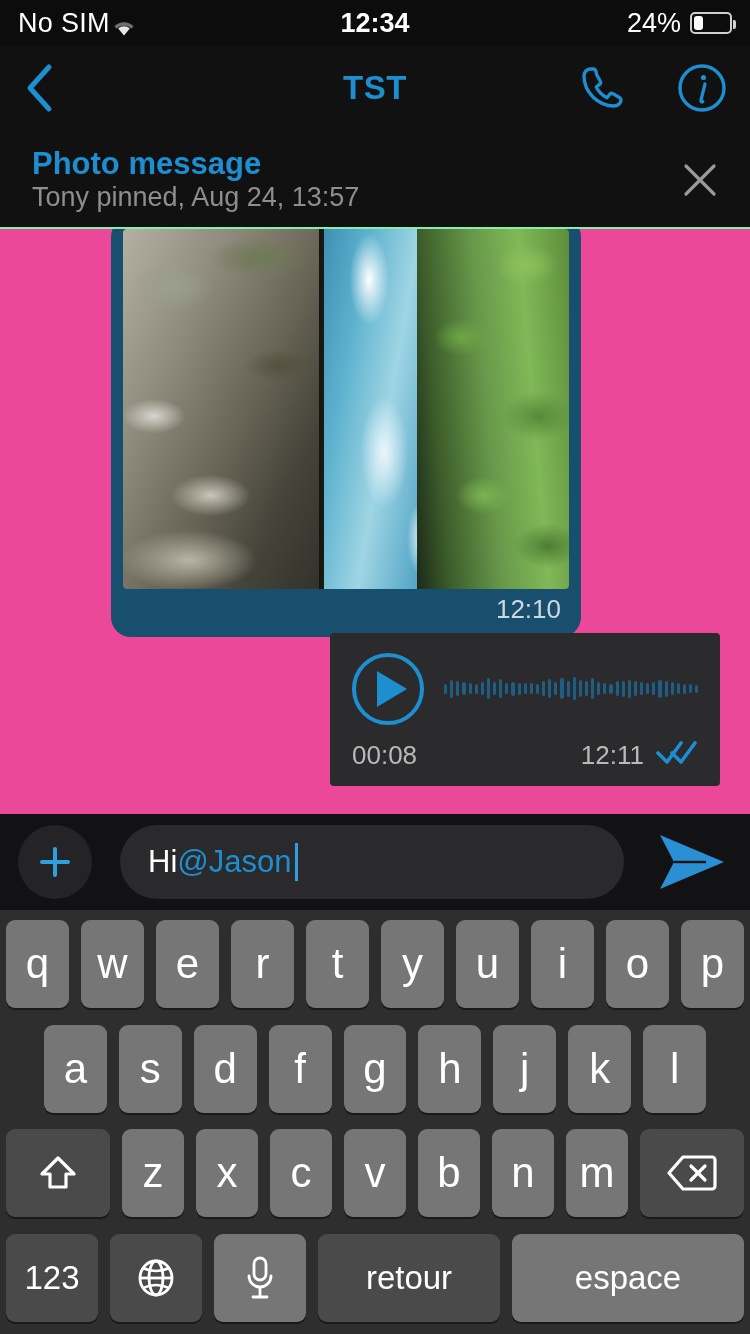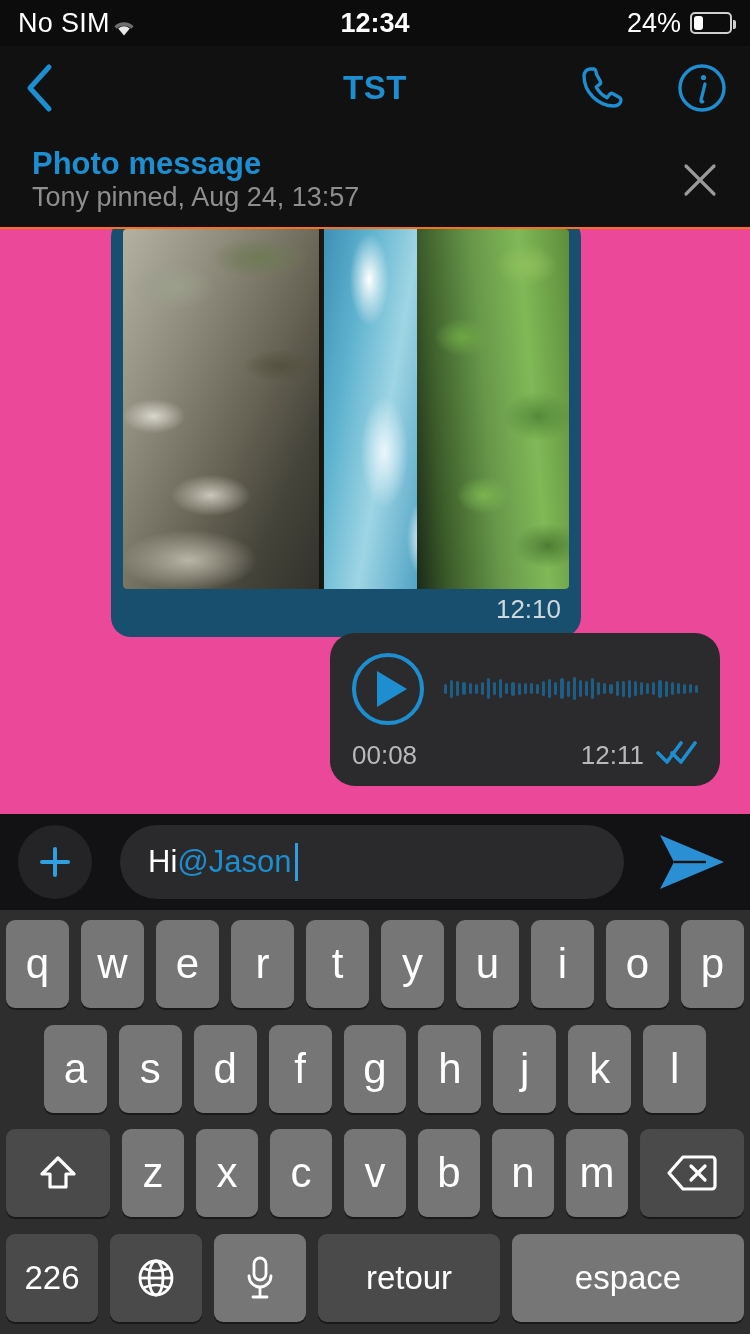--- a/index.html
+++ b/index.html
@@ -18,21 +18,21 @@
   .batt:after { content:""; position:absolute; right:-6px; top:6px; width:3px; height:9px; background:#cfcfcf; border-radius:0 2px 2px 0; }
   .batt-fill { position:absolute; left:2px; top:2px; bottom:2px; background:#ffffff; border-radius:3px; }
 
   
   .navbar { height:84px; flex:0 0 84px; background:#111112; display:flex; align-items:center; padding:0 22px; position:relative; }
   .nav-title { position:absolute; left:0; right:0; text-align:center; color:#1d8fd0; font-size:33px; font-weight:700; letter-spacing:.5px; pointer-events:none; }
   .nav-right { margin-left:auto; display:flex; align-items:center; gap:48px; z-index:2; }
   .icon-btn { display:flex; align-items:center; justify-content:center; }
 
   
-  .pinned { background:#111112; padding:16px 22px 14px 32px; display:flex; align-items:flex-start; border-bottom:2px solid #f97316; position:relative; flex:0 0 auto; }
+  .pinned { background:#111112; padding:16px 22px 14px 32px; display:flex; align-items:flex-start; border-bottom:2px solid #86efac; position:relative; flex:0 0 auto; }
   .pinned-text { flex:1; }
   .pinned-title { color:#1d8fd0; font-size:31px; font-weight:700; line-height:1.15; }
   .pinned-sub { color:#8e8e8e; font-size:27px; line-height:1.15; }
   .pinned-close { width:56px; height:56px; display:flex; align-items:center; justify-content:center; margin-top:6px; }
 
   
   .messages { flex:1 1 auto; background:#ec4899; position:relative; overflow:hidden;text-align:center; }
 
   .photo-bubble { position:absolute; left:111px; top:-12px; width:470px; background:#184f6e; border-radius:20px; padding:0 0 0 0; overflow:hidden; }
   .photo-inner { margin:12px 12px 0 12px; height:360px; border-radius:4px; overflow:hidden; position:relative; background:#2a2a28; }
@@ -62,21 +62,21 @@
     background:
       radial-gradient(ellipse 44px 30px at 72% 10%, #8fbf5c 0%, rgba(143,191,92,0) 70%),
       radial-gradient(ellipse 40px 26px at 30% 30%, #6ea644 0%, rgba(110,166,68,0) 72%),
       radial-gradient(ellipse 50px 34px at 80% 52%, #55893a 0%, rgba(85,137,58,0) 72%),
       radial-gradient(ellipse 38px 26px at 44% 74%, #7bb450 0%, rgba(123,180,80,0) 72%),
       radial-gradient(ellipse 46px 30px at 86% 88%, #4d7c34 0%, rgba(77,124,52,0) 74%),
       linear-gradient(85deg,#1c2a18 0%,#3c5c2a 18%,#67974a 46%,#80b957 72%,#5d8d3c 100%);
   }
   .ph-darkedge { position:absolute; left:44%; top:0; width:7%; height:100%; background:linear-gradient(90deg,#14150f 0%, #2b2d20 60%, rgba(43,45,32,0) 100%); }
 
-  .voice-bubble { position:absolute; right:30px; top:404px; width:390px; background:#2b2b2d; border-radius:25px; padding:20px 22px 14px 22px; }
+  .voice-bubble { position:absolute; right:30px; top:404px; width:390px; background:#2b2b2d; border-radius:4px; padding:20px 22px 14px 22px; }
   .voice-top { display:flex; align-items:center; gap:20px; }
   .play-circle { width:72px; height:72px; border-radius:50%; border:4px solid #1d8fd0; display:flex; align-items:center; justify-content:center; flex:0 0 72px; }
   .play-tri { width:0; height:0; border-left:30px solid #1d8fd0; border-top:18px solid transparent; border-bottom:18px solid transparent; margin-left:8px; }
   .wave { flex:1; height:34px; display:flex; align-items:center; gap:3px; overflow:hidden; }
   .wave span { display:block; width:7px; border-radius:4px; background:#1e5e85; }
   .voice-bottom { display:flex; align-items:center; justify-content:space-between; margin-top:14px; }
   .voice-dur { color:#b9b9b9; font-size:26px; }
   .voice-right { display:flex; align-items:center; gap:12px; color:#b9b9b9; font-size:26px; }
 
   
@@ -300,21 +300,21 @@
         </div>
       <div class="key dark wide">
         <svg width="52" height="40" viewBox="0 0 52 40">
             <path d="M17 4 H46 a3 3 0 0 1 3 3 v26 a3 3 0 0 1 -3 3 H17 L3 20 Z" fill="none" stroke="#ffffff" stroke-width="3.2" stroke-linejoin="round"></path>
             <line x1="25" y1="13" x2="39" y2="27" stroke="#ffffff" stroke-width="3.2" stroke-linecap="round"></line>
             <line x1="39" y1="13" x2="25" y2="27" stroke="#ffffff" stroke-width="3.2" stroke-linecap="round"></line>
           </svg>
       </div>
     </div>
     <div class="krow r4">
-      <div class="key num">226</div>
+      <div class="key num">123</div>
       <div class="key globe">
         <svg width="44" height="44" viewBox="0 0 44 44">
             <ellipse cx="22" cy="22" rx="16" ry="17" fill="none" stroke="#ffffff" stroke-width="2.8"></ellipse>
             <ellipse cx="22" cy="22" rx="7" ry="17" fill="none" stroke="#ffffff" stroke-width="2.8"></ellipse>
             <line x1="6" y1="22" x2="38" y2="22" stroke="#ffffff" stroke-width="2.8"></line>
             <path d="M9 12 Q22 18 35 12" fill="none" stroke="#ffffff" stroke-width="2.6"></path>
             <path d="M9 32 Q22 26 35 32" fill="none" stroke="#ffffff" stroke-width="2.6"></path>
           </svg>
       </div>
       <div class="key mic">

